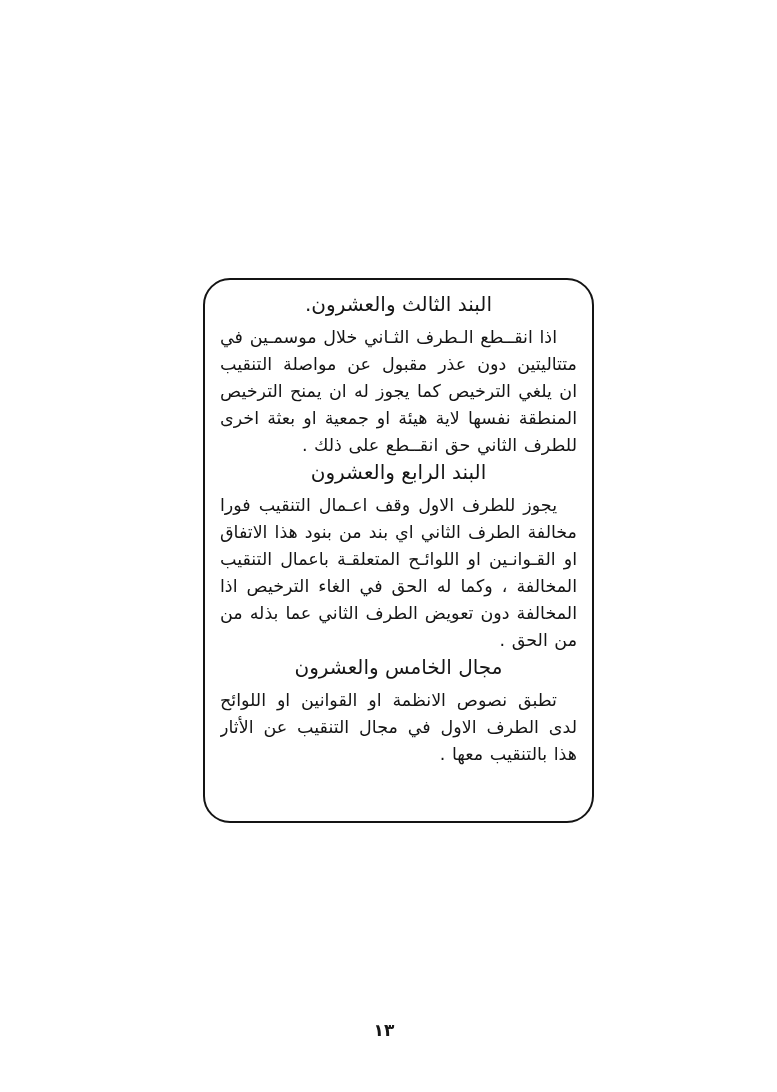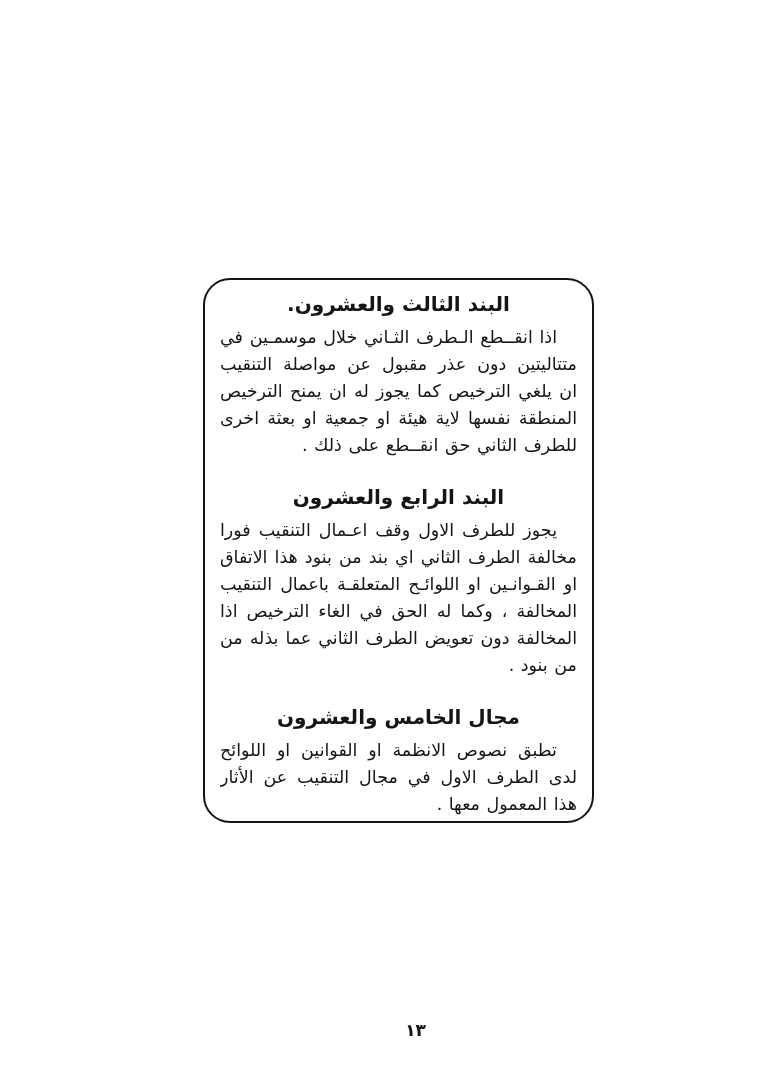--- a/index.html
+++ b/index.html
@@ -22,47 +22,47 @@
     left: 203px;
     top: 278px;
     width: 391px;
     height: 545px;
     box-sizing: border-box;
     border: 2.5px solid #141414;
     border-radius: 27px;
     padding: 11px 15px 0 15px;
   }
   .clause { margin: 0; }
-  .clause + .clause { margin-top: 25px; }
+  .clause + .clause { }
   .heading {
     margin: 0 0 6px 0;
     font-size: 20px;
-    font-weight: bold;
+    font-weight: normal;
     text-align: center;
     line-height: 27px;
     letter-spacing: 0.5px;
   }
   .para { margin: 0; }
   .line {
     font-size: 17.5px;
     line-height: 27px;
     height: 27px;
     overflow: hidden;
     text-align: justify;
     text-align-last: justify;
     word-spacing: 1px;
   }
   .line.first { text-indent: 20px; }
   .line.last  { text-align-last: right; }
   .page-number {
     position: absolute;
-    left: 378px;
+    left: 360px;
     top: 1020px;
     width: 48px;
-    text-align: right;
+    text-align: center;
     font-size: 17px;
     font-weight: bold;
     letter-spacing: 2px;
   }
 </style>
 </head>
 <body>
 
 <div class="page">
 
@@ -80,30 +80,30 @@
     </section>
 
     <section class="clause">
       <h2 class="heading">البند الرابع والعشرون</h2>
       <div class="para">
         <div class="line first">يجوز للطرف الاول وقف اعـمال التنقيب فورا في حالة</div>
         <div class="line">مخالفة الطرف الثاني اي بند من بنود هذا الاتفاق او الانظمة</div>
         <div class="line">او القـوانـين او اللوائـح المتعلقـة باعمال التنقيب حتى تزال</div>
         <div class="line">المخالفة ، وكما له الحق في الغاء الترخيص اذا ارتأى جسـامة</div>
         <div class="line">المخالفة دون تعويض الطرف الثاني عما بذله من جهد او تحمله</div>
-        <div class="line last">من بنود .</div>
+        <div class="line last">من الحق .</div>
       </div>
     </section>
 
     <section class="clause">
       <h2 class="heading">مجال الخامس والعشرون</h2>
       <div class="para">
         <div class="line first">تطبق نصوص الانظمة او القوانين او اللوائح المعمول بها</div>
         <div class="line">لدى الطرف الاول في مجال التنقيب عن الأثار في حالة تعارض</div>
-        <div class="line last">هذا المعمول معها .</div>
+        <div class="line last">هذا بالتنقيب معها .</div>
       </div>
     </section>
 
   </div>
 
   <div class="page-number">١٣</div>
 
 </div>
 
 </body></html>

